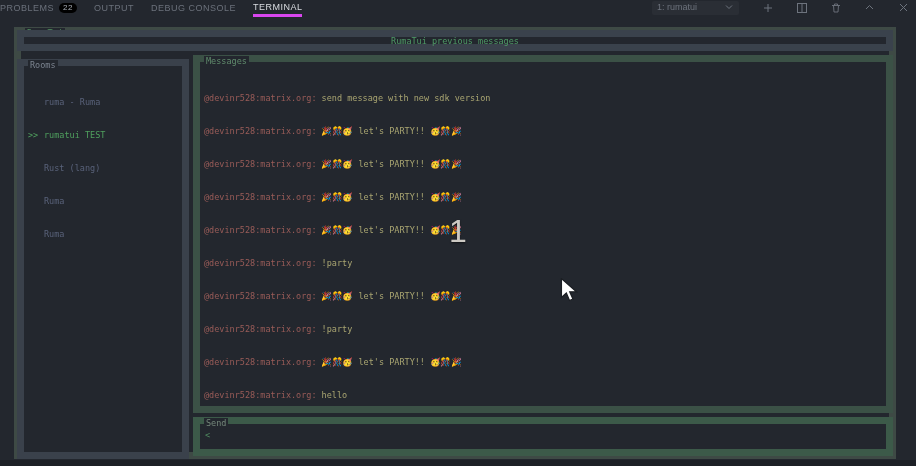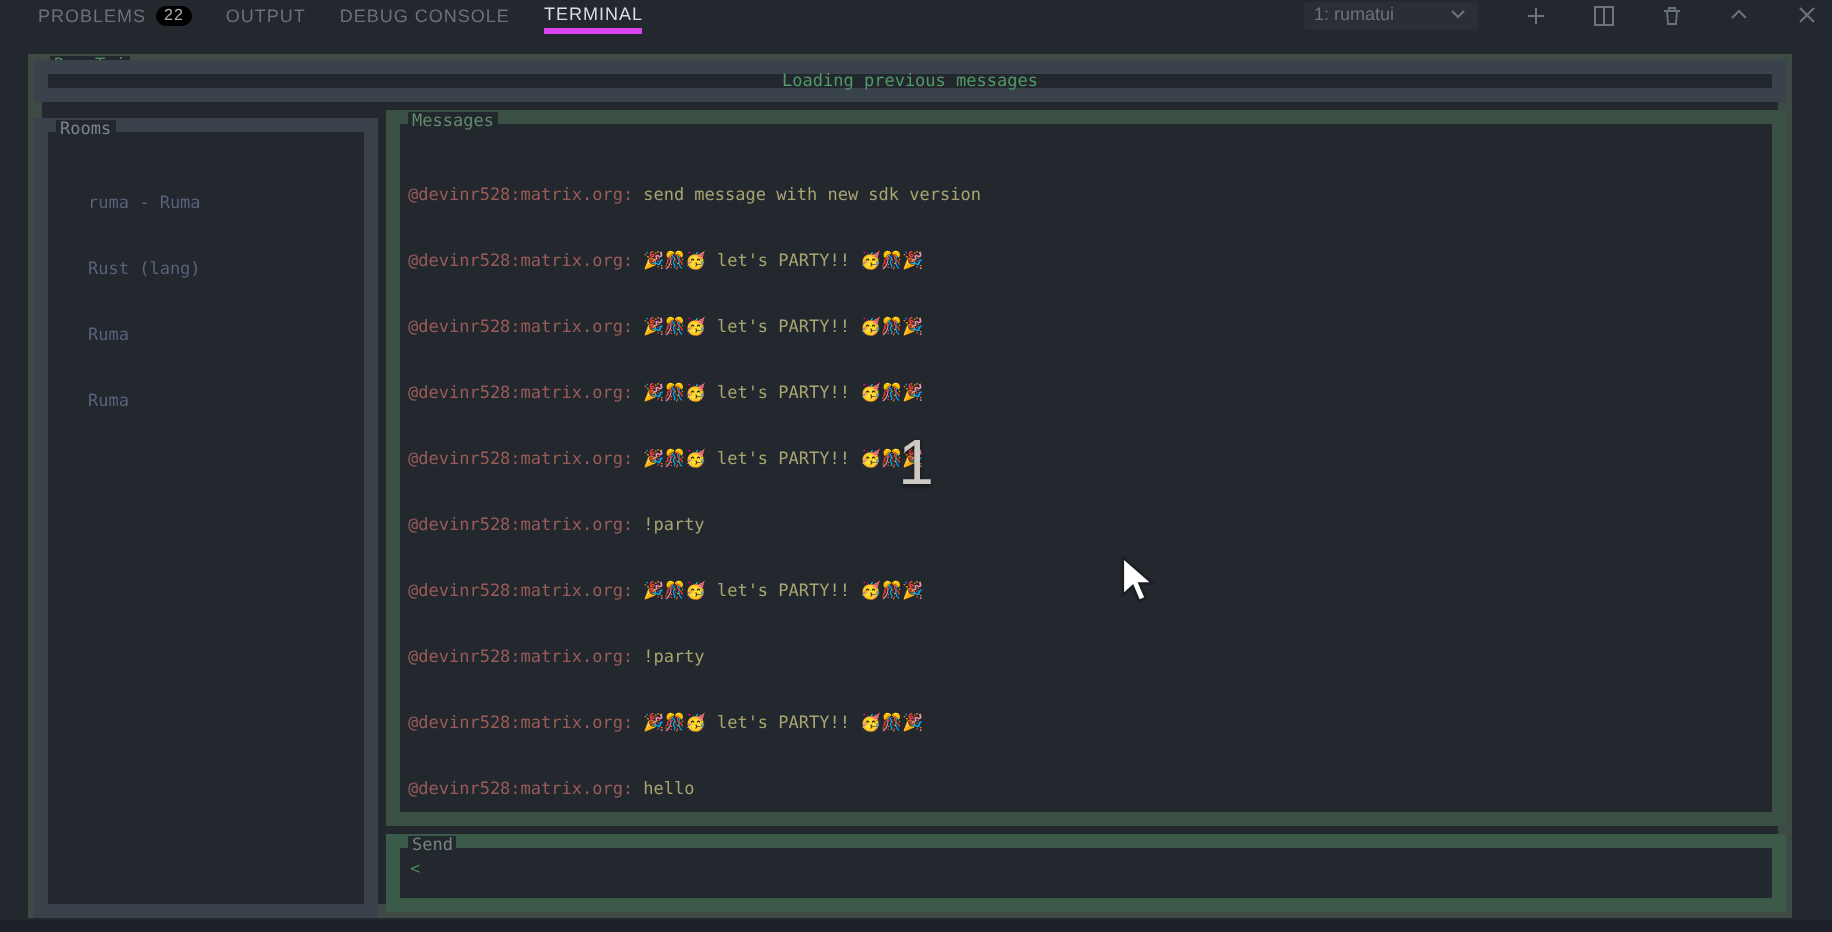--- a/index.html
+++ b/index.html
@@ -6,21 +6,21 @@
   html,body { margin:0; padding:0; }
   body {
     width:916px; height:466px; position:relative; overflow:hidden;
     background:#23272e;
     font-family:"DejaVu Sans Mono", monospace;
   }
 
   
   .tabbar {
     position:absolute; top:0; left:0; right:0; height:15px;
-    display:flex; align-items:center; padding-left:19px;
+    display:flex; align-items:center; 
     font-family:"Liberation Sans", sans-serif;
     font-size:9px; letter-spacing:.5px; color:#6b717b;
   }
   .tab { margin-right:17px; display:flex; align-items:center; gap:5px; cursor:default; }
   .tab .tab-label { text-transform:uppercase; }
   .tab.active { color:#d9dce1; }
   .tab.active .tab-label {
     border-bottom:3px solid #d946ef; padding-bottom:2px; margin-bottom:-3px;
   }
   .badge {
@@ -136,27 +136,28 @@
         <path d="M1 1 L8 8 M8 1 L1 8" stroke="#6d737d" stroke-width="1"></path>
       </svg>
   </span>
 </div>
 
 <div class="tui-box box-outer">
   <span class="tui-label">RumaTui</span>
 </div>
 
 <div class="tui-box box-loading">
-  <div class="loading-text">Loading previous messages</div>
+  <div class="loading-text">RumaTui previous messages</div>
 </div>
 
 <div class="tui-box box-rooms">
   <span class="tui-label">Rooms</span>
   <div class="box-content">
     <div class="room-row"><span class="marker">  </span><span>ruma - Ruma</span></div>
+    <div class="room-row selected"><span class="marker">&gt;&gt;</span><span>rumatui TEST</span></div>
     <div class="room-row"><span class="marker">  </span><span>Rust (lang)</span></div>
     <div class="room-row"><span class="marker">  </span><span>Ruma</span></div>
     <div class="room-row"><span class="marker">  </span><span>Ruma</span></div>
   </div>
 </div>
 
 <div class="tui-box box-msgs">
   <span class="tui-label">Messages</span>
   <div class="box-content">
     <div class="msg-row"><span class="msg-sender">@devinr528:matrix.org:</span><span class="msg-body">send message with new sdk version</span></div>

